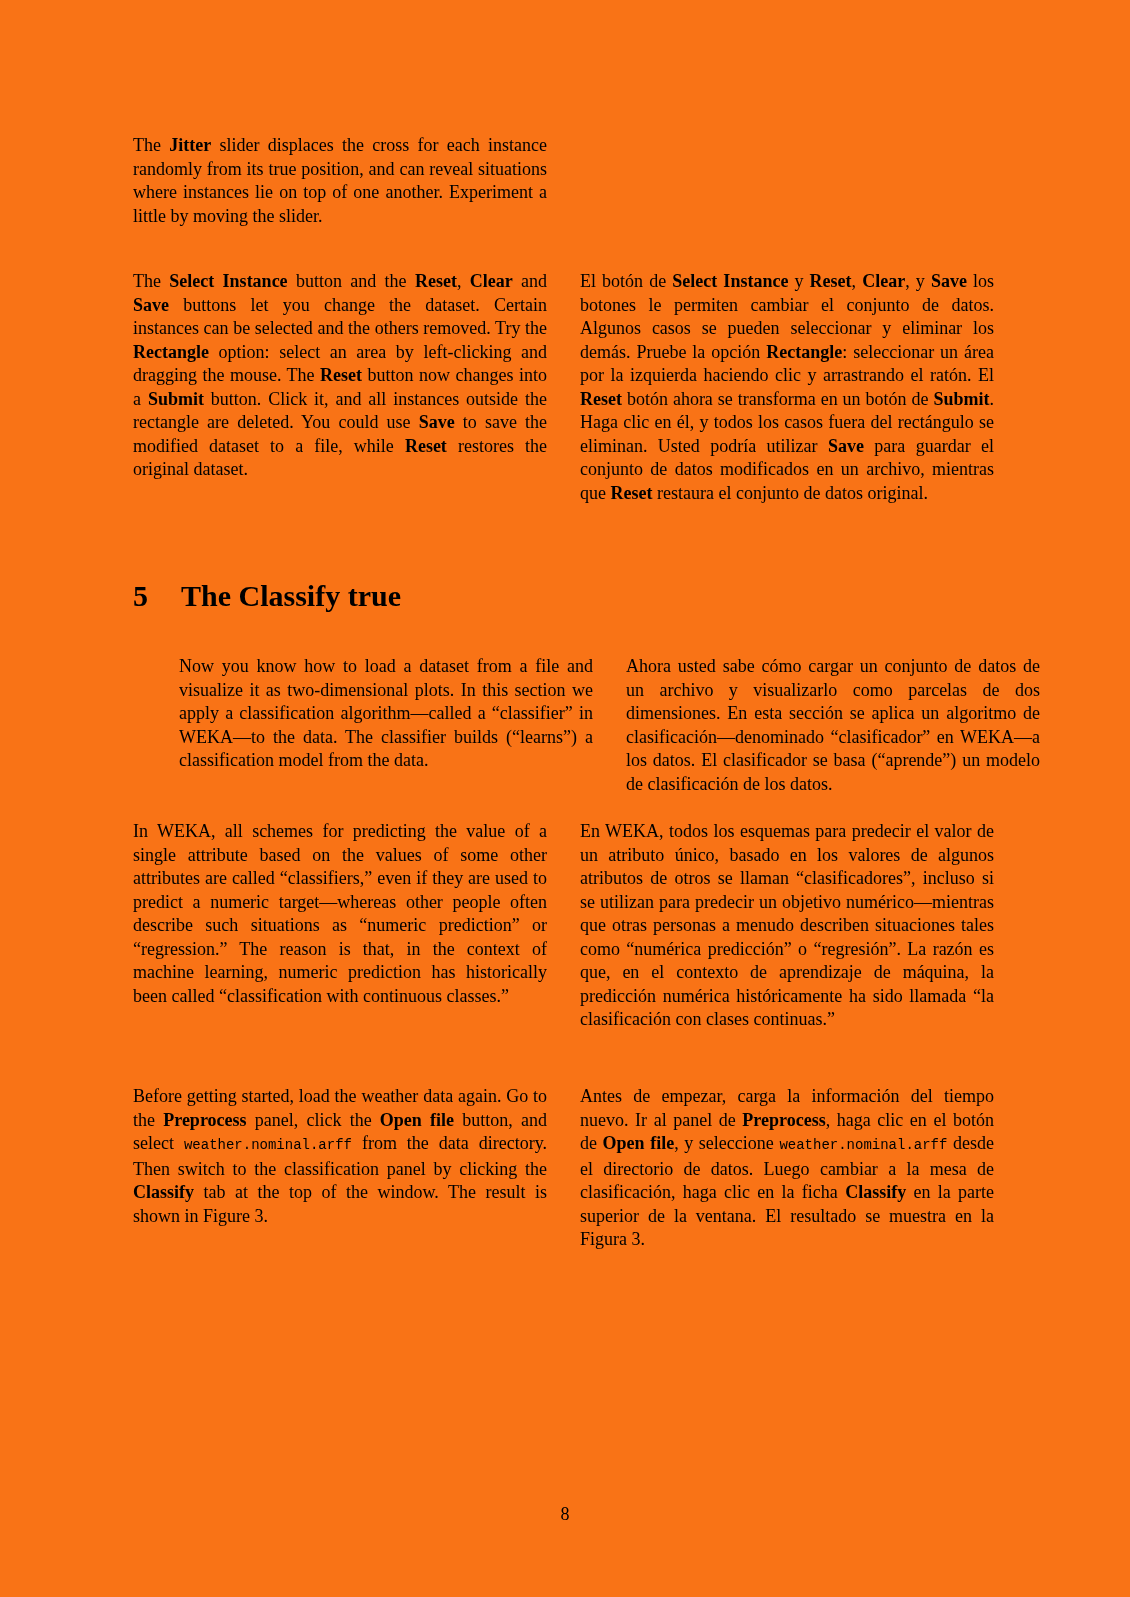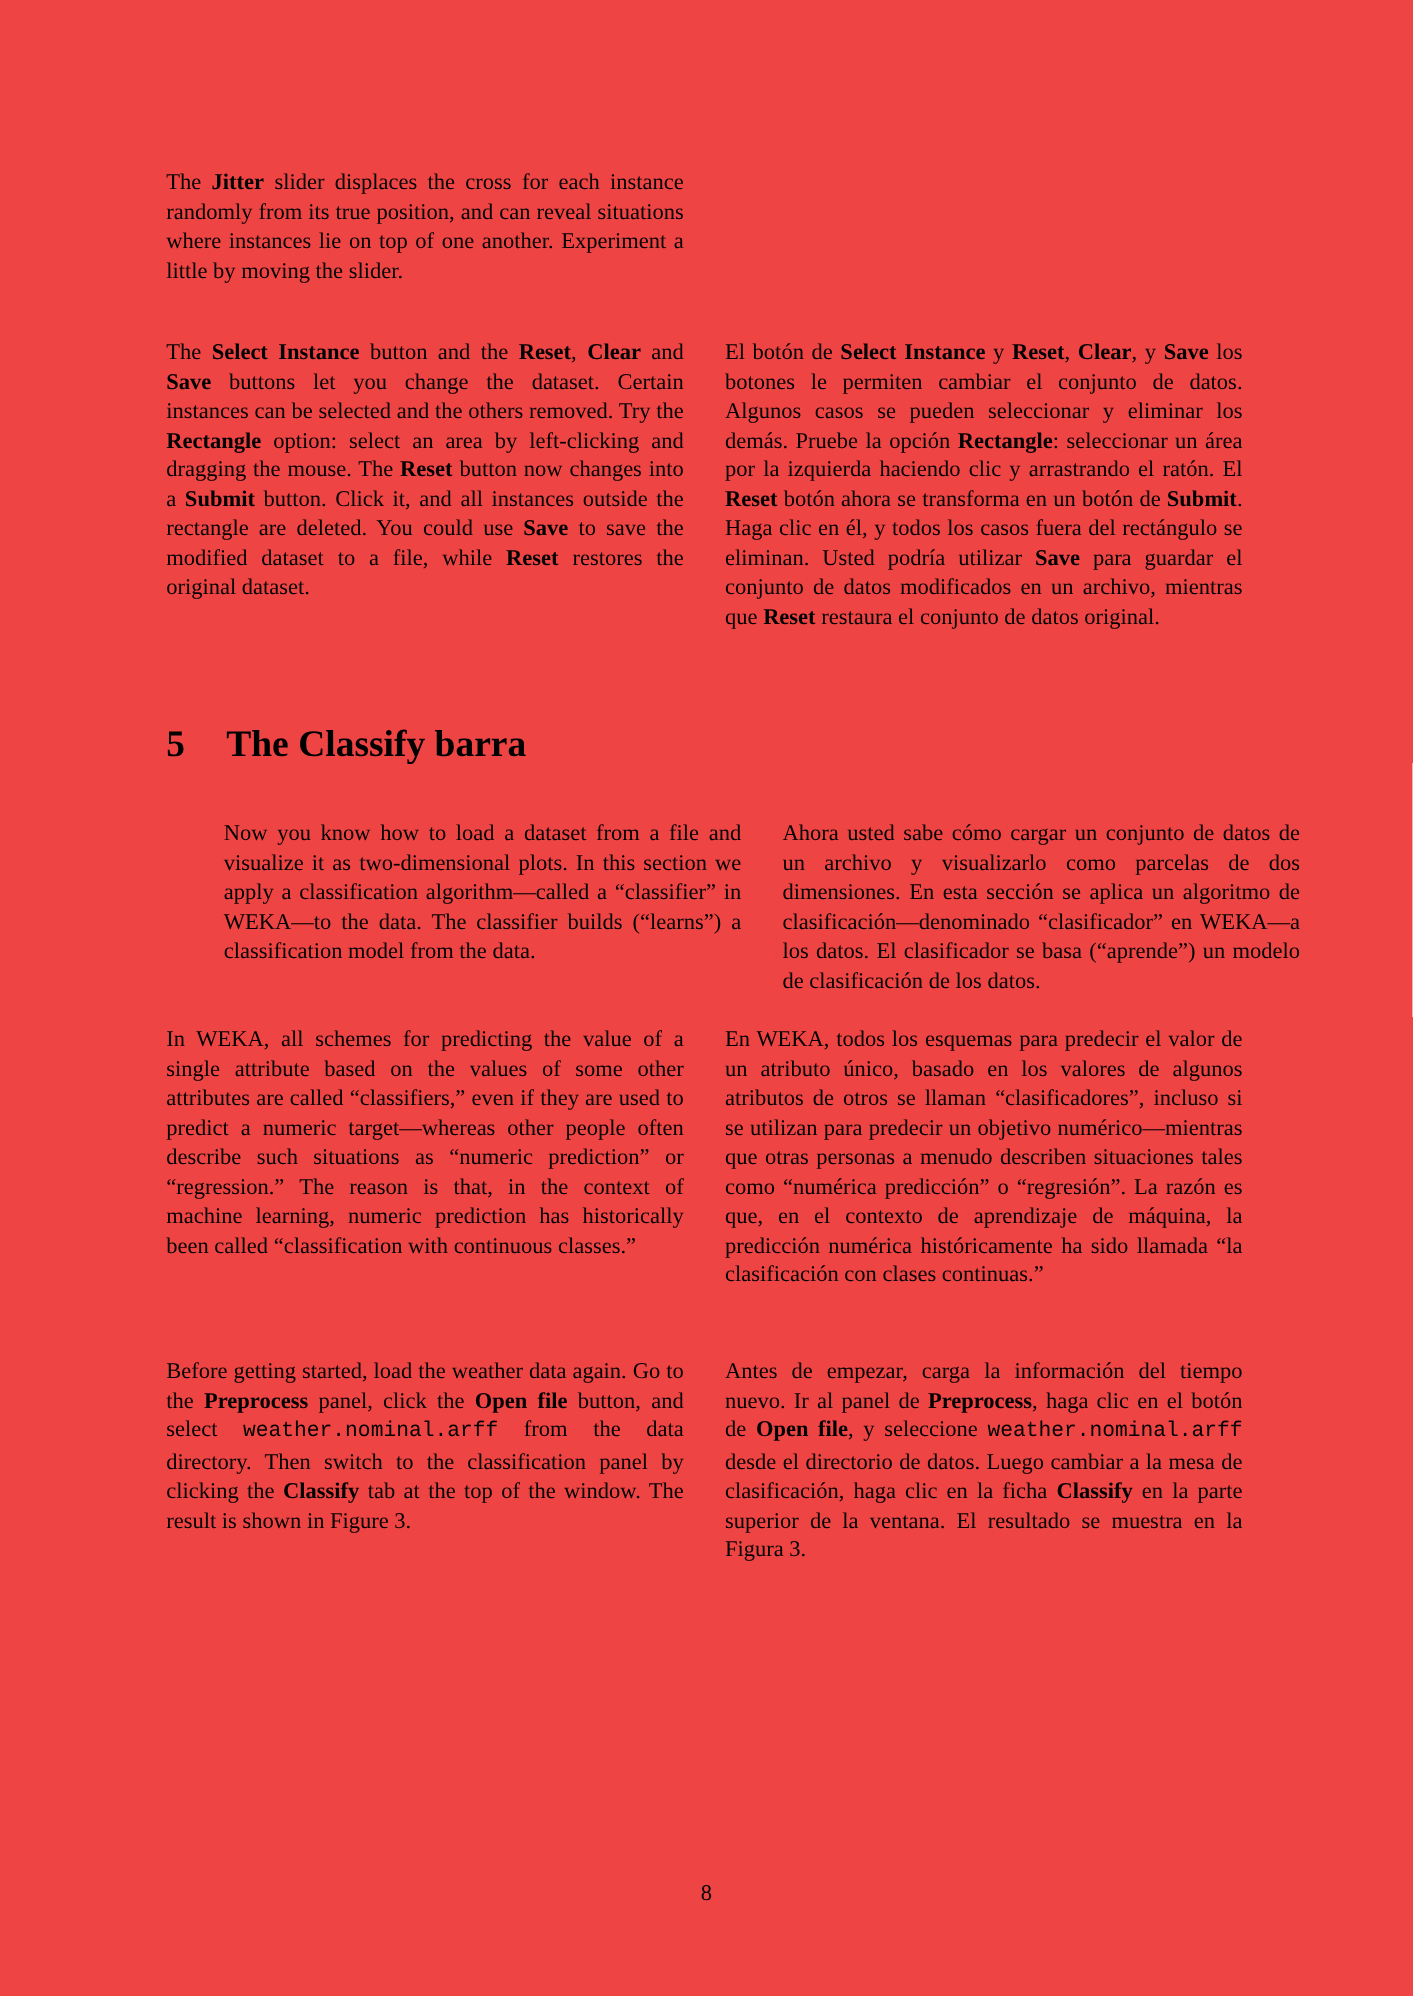--- a/index.html
+++ b/index.html
@@ -4,21 +4,21 @@
 <style>
   html, body {
     margin: 0;
     padding: 0;
     background: #ffffff;
   }
   .page {
     position: relative;
     width: 1130px;
     height: 1597px;
-    background: #ef4444;
+    background: #f97316;
     color: #000000;
     font-family: "Liberation Serif", "DejaVu Serif", serif;
     overflow: hidden;
   }
   .row {
     position: absolute;
     left: 133px;
     width: 861px;
     display: grid;
     grid-template-columns: 414px 414px;
@@ -30,21 +30,21 @@
     line-height: 23.5px;
     text-align: justify;
     -webkit-hyphens: auto;
     hyphens: auto;
   }
   .row p b {
     font-weight: bold;
   }
   .row p code {
     font-family: "Liberation Mono", "DejaVu Sans Mono", monospace;
-    font-size: 17px;
+    font-size: 14px;
   }
   .row-1 { top: 134px; }
   .row-2 { top: 270px; }
   .row-3 { top: 655px; margin-left: 46px; }
   .row-4 { top: 820px; }
   .row-5 { top: 1085px; }
   .heading {
     position: absolute;
     left: 133px;
     top: 581px;
@@ -75,21 +75,21 @@
 
   <section class="row row-1">
     <p lang="en">The <b>Jitter</b> slider displaces the cross for each instance randomly from its true position, and can reveal situations where instances lie on top of one another. Experiment a little by moving the slider.</p>
   </section>
 
   <section class="row row-2">
     <p lang="en">The <b>Select Instance</b> button and the <b>Reset</b>, <b>Clear</b> and <b>Save</b> buttons let you change the dataset. Certain instances can be selected and the others removed. Try the <b>Rectangle</b> option: select an area by left-clicking and dragging the mouse. The <b>Reset</b> button now changes into a <b>Submit</b> button. Click it, and all instances outside the rectangle are deleted. You could use <b>Save</b> to save the modified dataset to a file, while <b>Reset</b> restores the original dataset.</p>
     <p lang="es">El botón de <b>Select Instance</b> y <b>Reset</b>, <b>Clear</b>, y <b>Save</b> los botones le permiten cambiar el conjunto de datos. Algunos casos se pueden seleccionar y eliminar los demás. Pruebe la opción <b>Rectangle</b>: seleccionar un área por la izquierda haciendo clic y arrastrando el ratón. El <b>Reset</b> botón ahora se transforma en un botón de <b>Submit</b>. Haga clic en él, y todos los casos fuera del rectángulo se eliminan. Usted podría utilizar <b>Save</b> para guardar el conjunto de datos modificados en un archivo, mientras que <b>Reset</b> restaura el conjunto de datos original.</p>
   </section>
 
-  <h2 class="heading"><span class="num">5</span><span>The Classify barra</span></h2>
+  <h2 class="heading"><span class="num">5</span><span>The Classify true</span></h2>
 
   <section class="row row-3">
     <p lang="en">Now you know how to load a dataset from a file and visualize it as two-dimensional plots. In this section we apply a classification algorithm—called a “classifier” in WEKA—to the data. The classifier builds (“learns”) a classification model from the data.</p>
     <p lang="es">Ahora usted sabe cómo cargar un conjunto de datos de un archivo y visualizarlo como parcelas de dos dimensiones. En esta sección se aplica un algoritmo de clasificación—denominado “clasificador” en WEKA—a los datos. El clasificador se basa (“aprende”) un modelo de clasificación de los datos.</p>
   </section>
 
   <section class="row row-4">
     <p lang="en">In WEKA, all schemes for predicting the value of a single attribute based on the values of some other attributes are called “classifiers,” even if they are used to predict a numeric target—whereas other people often describe such situations as “numeric prediction” or “regression.” The reason is that, in the context of machine learning, numeric prediction has historically been called “classification with continuous classes.”</p>
     <p lang="es">En WEKA, todos los esquemas para predecir el valor de un atributo único, basado en los valores de algunos atributos de otros se llaman “clasificadores”, incluso si se utilizan para predecir un objetivo numérico—mientras que otras personas a menudo describen situaciones tales como “numérica predicción” o “regresión”. La razón es que, en el contexto de aprendizaje de máquina, la predicción numérica históricamente ha sido llamada “la clasificación con clases continuas.”</p>
   </section>

